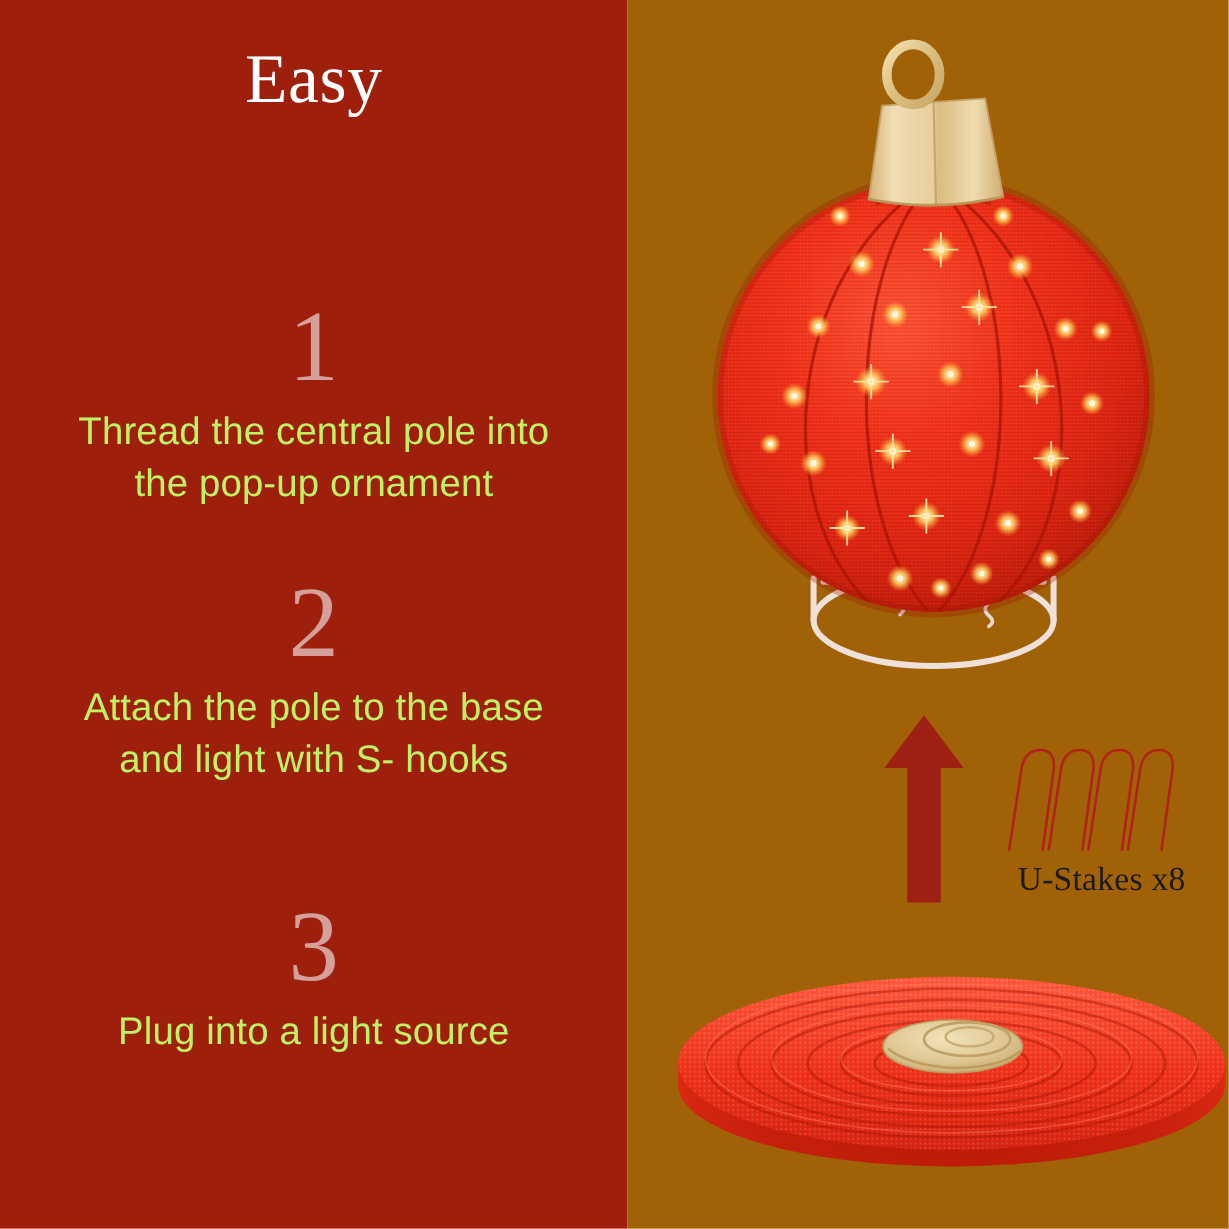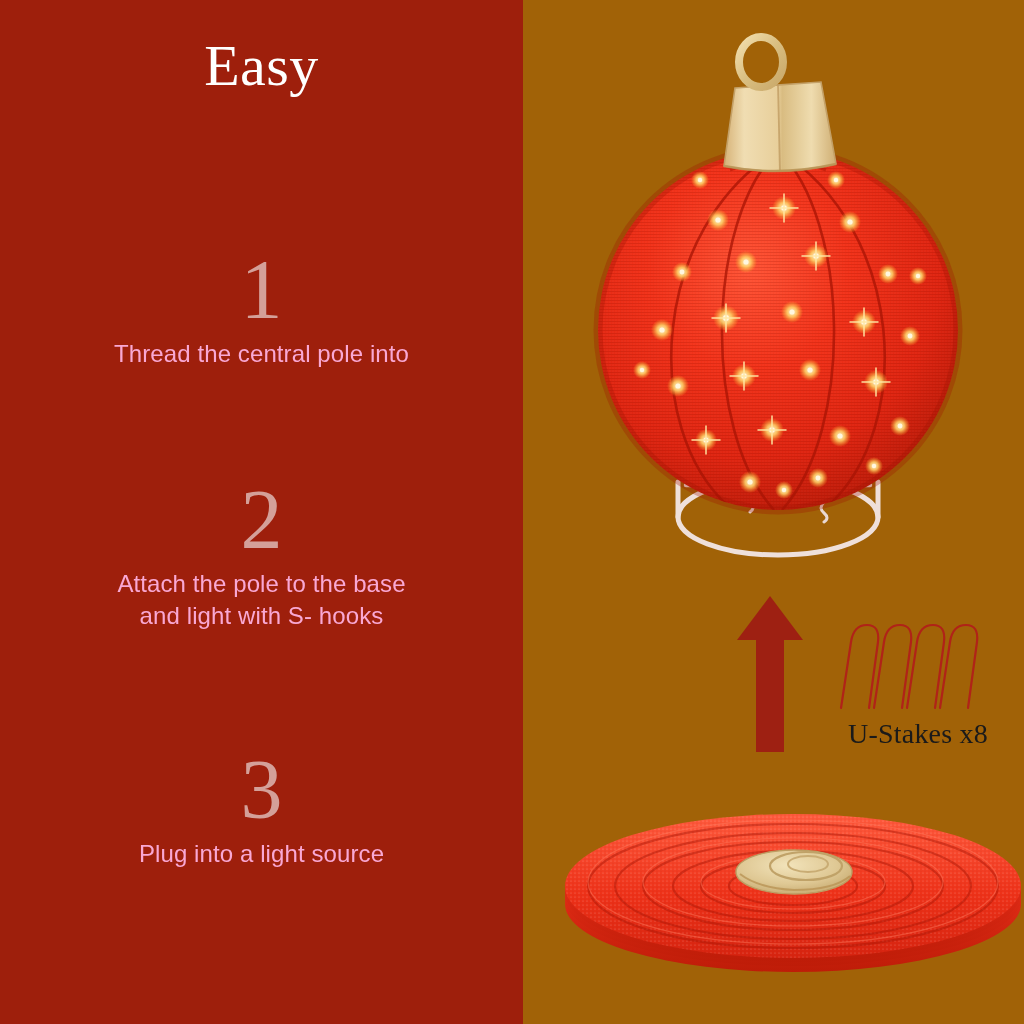--- a/index.html
+++ b/index.html
@@ -56,23 +56,23 @@
     display: block;
     color: #D4A099;
     font-family: "Liberation Serif", "DejaVu Serif", serif;
     font-size: 84px;
     line-height: 1.0;
     font-weight: 400;
   }
   .step-text {
     display: block;
     margin-top: 6px;
-    color: #f9a8d4;
+    color: #bef264;
     font-family: "Liberation Sans", sans-serif;
-    font-size: 24px;
+    font-size: 32px;
     line-height: 1.33;
     font-weight: 300;
     letter-spacing: 0.1px;
     padding: 0 36px;
   }
   .step-text .tl { display: block; white-space: nowrap; }
 
   #step-1 { top: 248px; }
   #step-2 { top: 478px; }
   #step-3 { top: 748px; }
@@ -116,20 +116,21 @@
   <div id="left-panel">
 
     <h1 id="headline">
       <span class="hl-line">Easy</span>
     </h1>
 
     <div class="step" id="step-1">
       <span class="step-number">1</span>
       <span class="step-text">
         <span class="tl">Thread the central pole into</span>
+        <span class="tl">the pop-up ornament</span>
       </span>
     </div>
 
     <div class="step" id="step-2">
       <span class="step-number">2</span>
       <span class="step-text">
         <span class="tl">Attach the pole to the base</span>
         <span class="tl">and light with S- hooks</span>
       </span>
     </div>

